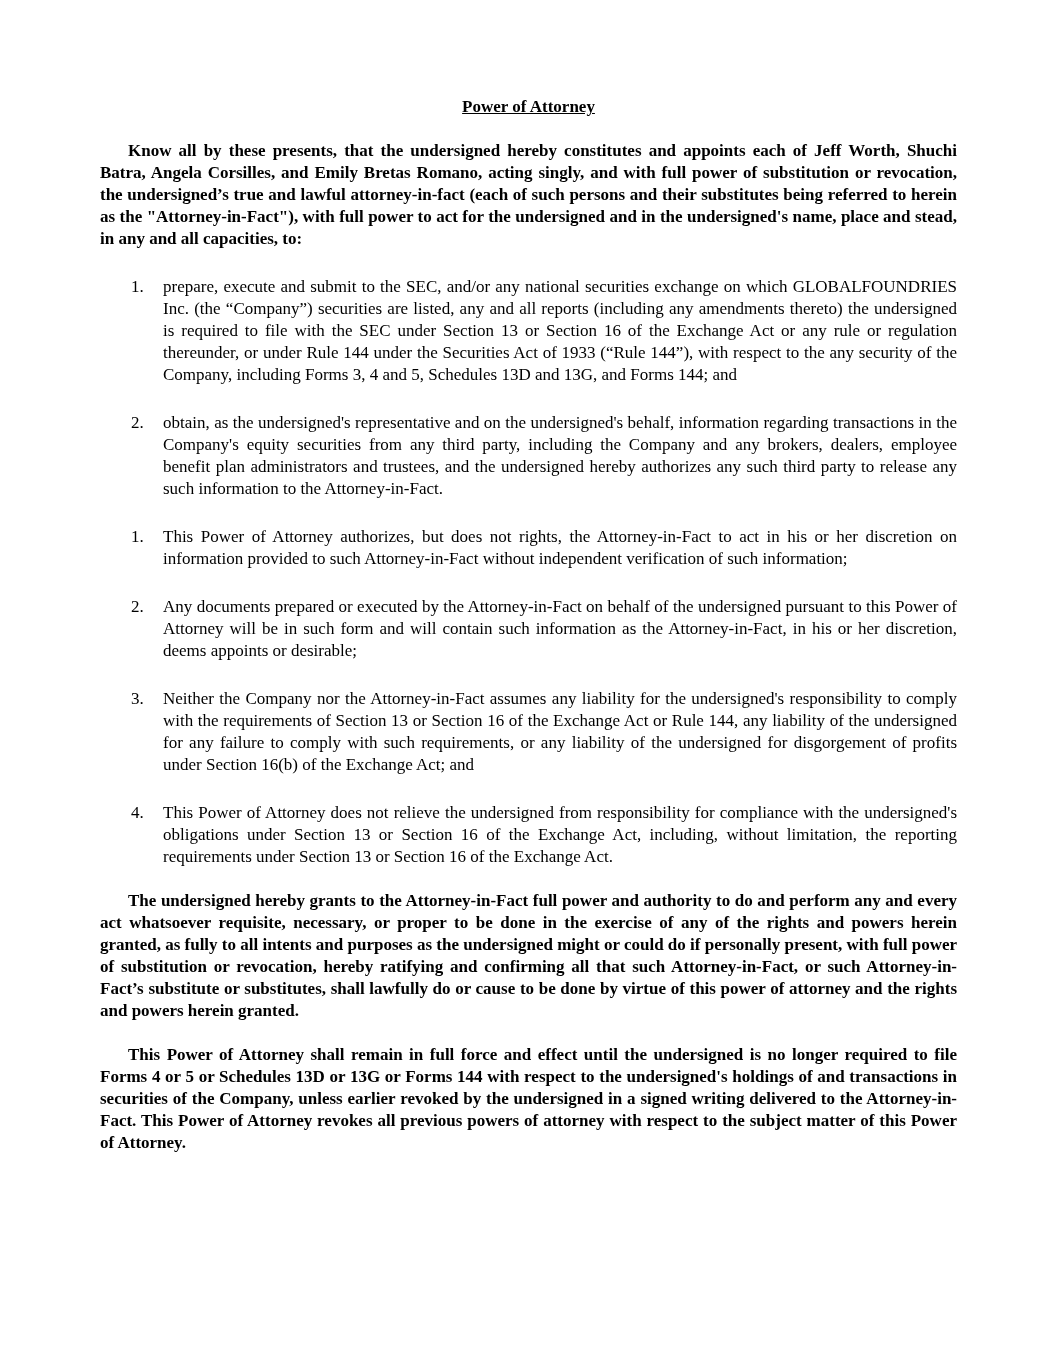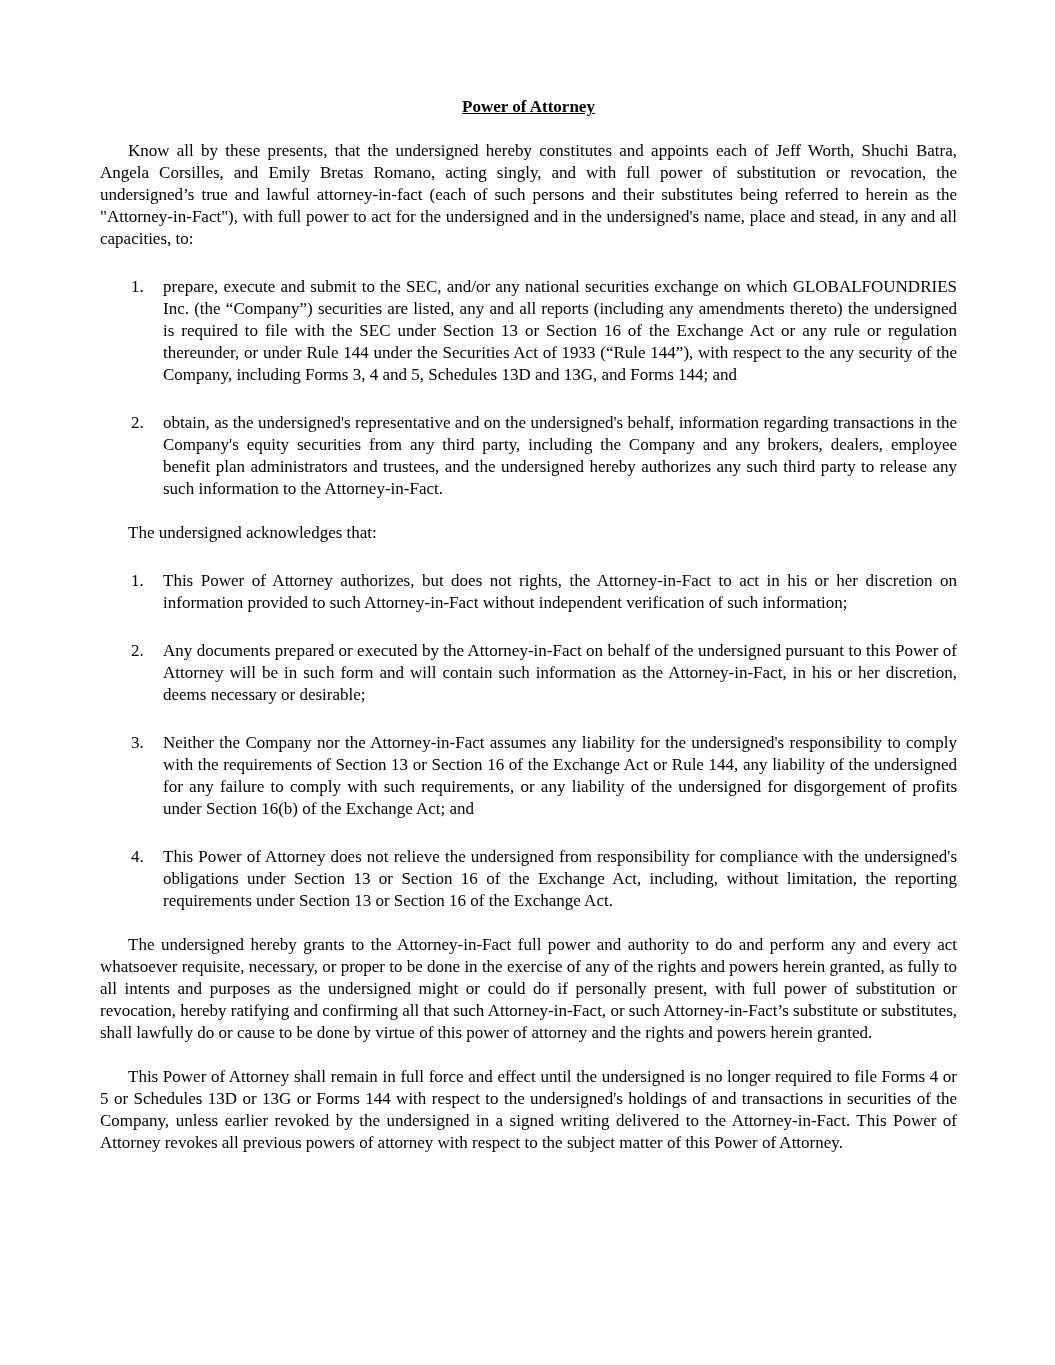--- a/index.html
+++ b/index.html
@@ -28,20 +28,21 @@
     font-size: 17px;
     line-height: 22px;
     font-weight: bold;
     text-decoration: underline;
     text-align: center;
     margin: 0 0 14px 0;
   }
   .para {
     margin: 22px 0 0 0;
     text-indent: 28px;
+    font-weight: bold;
   }
   .num-list {
     margin: 0;
     padding: 0;
     list-style: none;
   }
   .list-item {
     display: flex;
     margin-top: 26px;
   }
@@ -67,30 +68,29 @@
     <div class="list-item">
       <span class="li-num">1.</span>
       <span class="li-text">prepare, execute and submit to the SEC, and/or any national securities exchange on which GLOBALFOUNDRIES Inc. (the “Company”) securities are listed, any and all reports (including any amendments thereto) the undersigned is required to file with the SEC under Section 13 or Section 16 of the Exchange Act or any rule or regulation thereunder, or under Rule 144 under the Securities Act of 1933 (“Rule 144”), with respect to the any security of the Company, including Forms 3, 4 and 5, Schedules 13D and 13G, and Forms 144; and</span>
     </div>
     <div class="list-item">
       <span class="li-num">2.</span>
       <span class="li-text">obtain, as the undersigned's representative and on the undersigned's behalf, information regarding transactions in the Company's equity securities from any third party, including the Company and any brokers, dealers, employee benefit plan administrators and trustees, and the undersigned hereby authorizes any such third party to release any such information to the Attorney-in-Fact.</span>
     </div>
   </div>
 
-  <p class="para">The undersigned acknowledges that:</p>
 
   <div class="num-list">
     <div class="list-item">
       <span class="li-num">1.</span>
       <span class="li-text">This Power of Attorney authorizes, but does not rights, the Attorney-in-Fact to act in his or her discretion on information provided to such Attorney-in-Fact without independent verification of such information;</span>
     </div>
     <div class="list-item">
       <span class="li-num">2.</span>
-      <span class="li-text">Any documents prepared or executed by the Attorney-in-Fact on behalf of the undersigned pursuant to this Power of Attorney will be in such form and will contain such information as the Attorney-in-Fact, in his or her discretion, deems necessary or desirable;</span>
+      <span class="li-text">Any documents prepared or executed by the Attorney-in-Fact on behalf of the undersigned pursuant to this Power of Attorney will be in such form and will contain such information as the Attorney-in-Fact, in his or her discretion, deems appoints or desirable;</span>
     </div>
     <div class="list-item">
       <span class="li-num">3.</span>
       <span class="li-text">Neither the Company nor the Attorney-in-Fact assumes any liability for the undersigned's responsibility to comply with the requirements of Section 13 or Section 16 of the Exchange Act or Rule 144, any liability of the undersigned for any failure to comply with such requirements, or any liability of the undersigned for disgorgement of profits under Section 16(b) of the Exchange Act; and</span>
     </div>
     <div class="list-item">
       <span class="li-num">4.</span>
       <span class="li-text">This Power of Attorney does not relieve the undersigned from responsibility for compliance with the undersigned's obligations under Section 13 or Section 16 of the Exchange Act, including, without limitation, the reporting requirements under Section 13 or Section 16 of the Exchange Act.</span>
     </div>
   </div>

